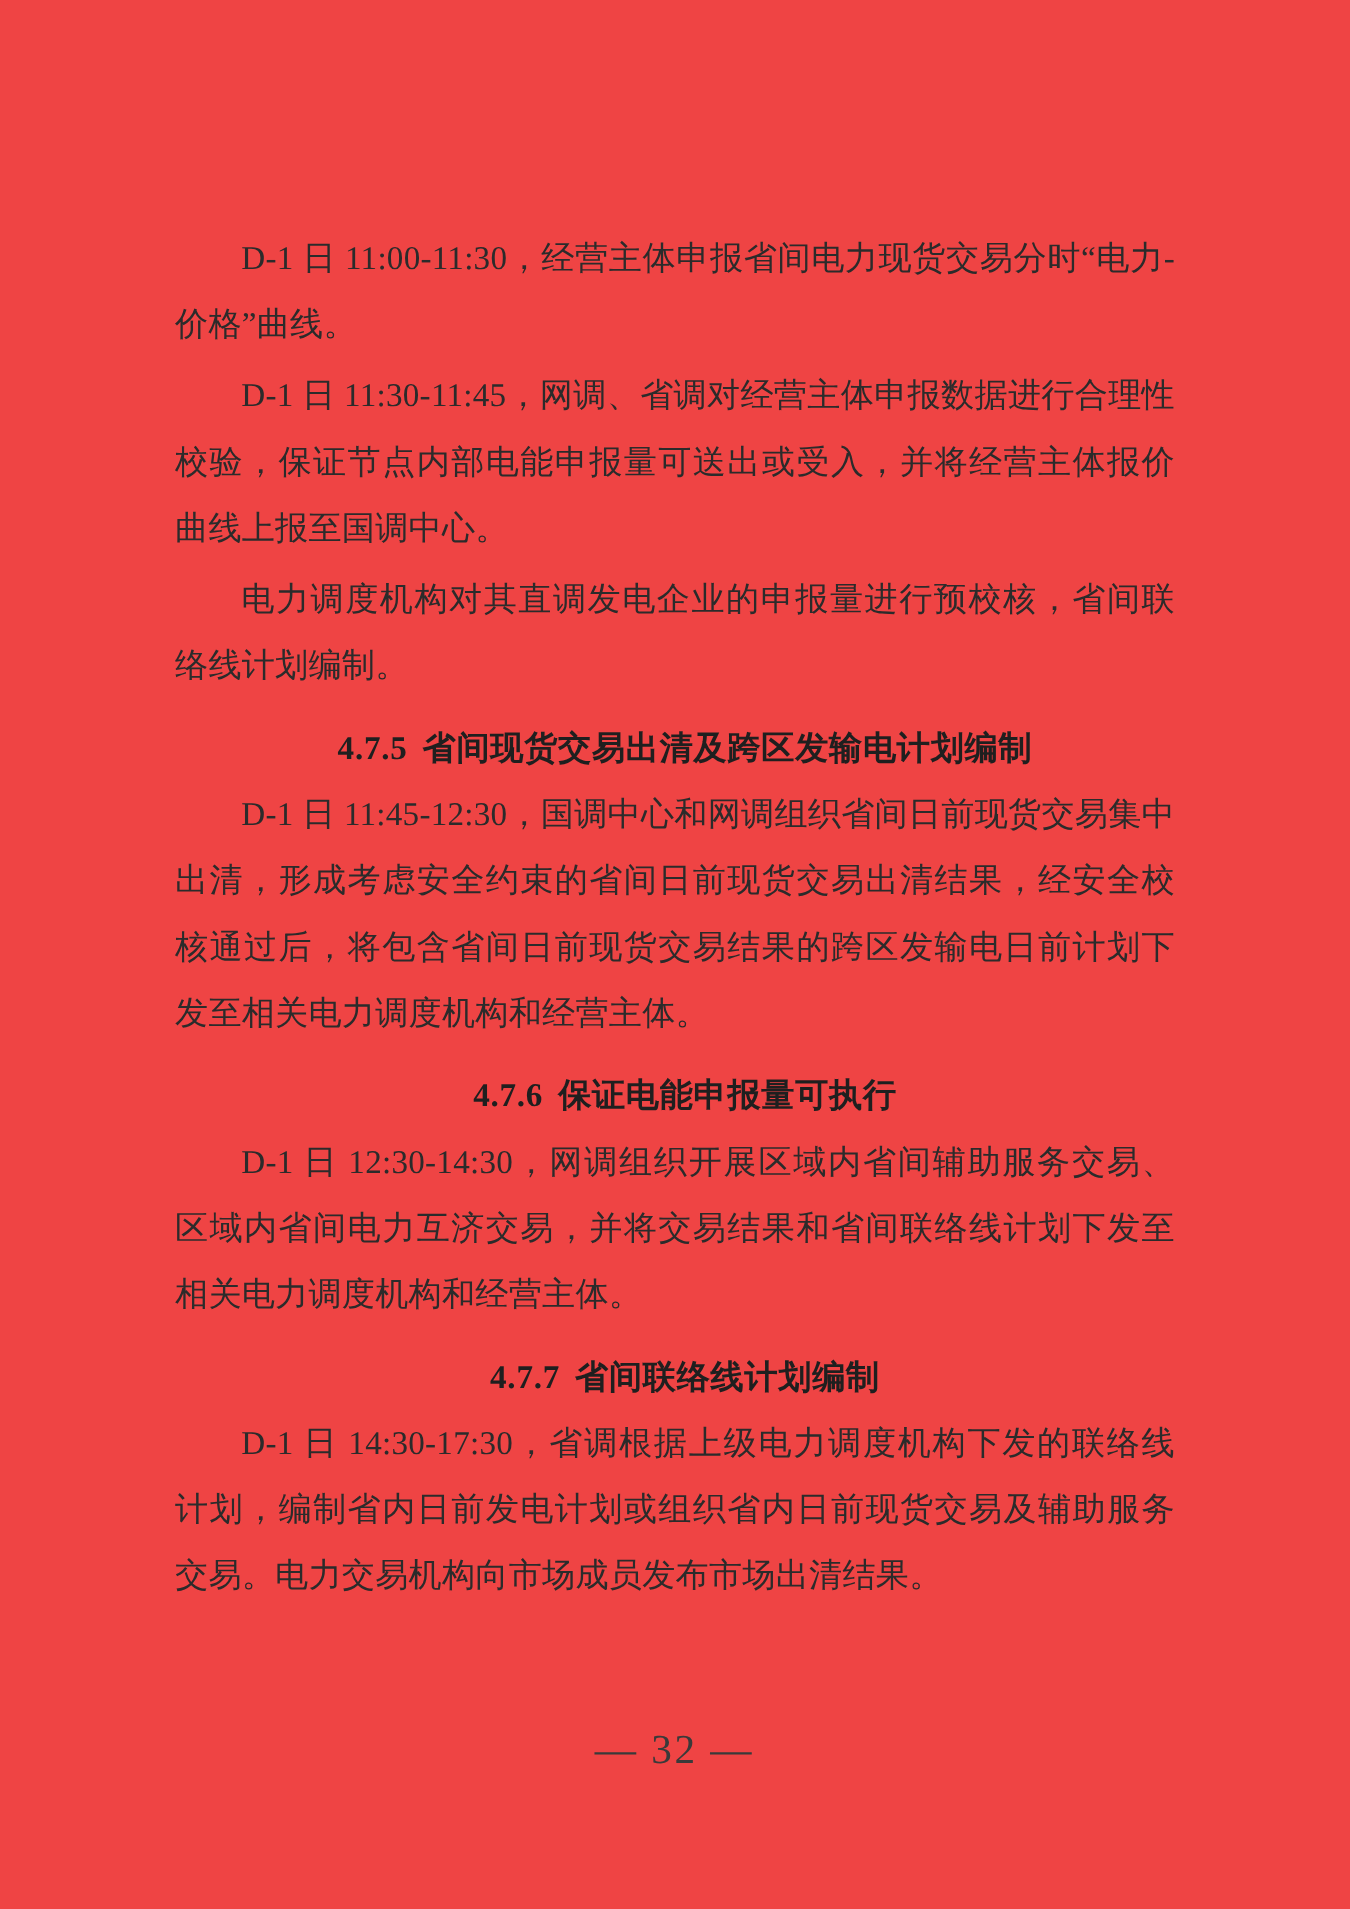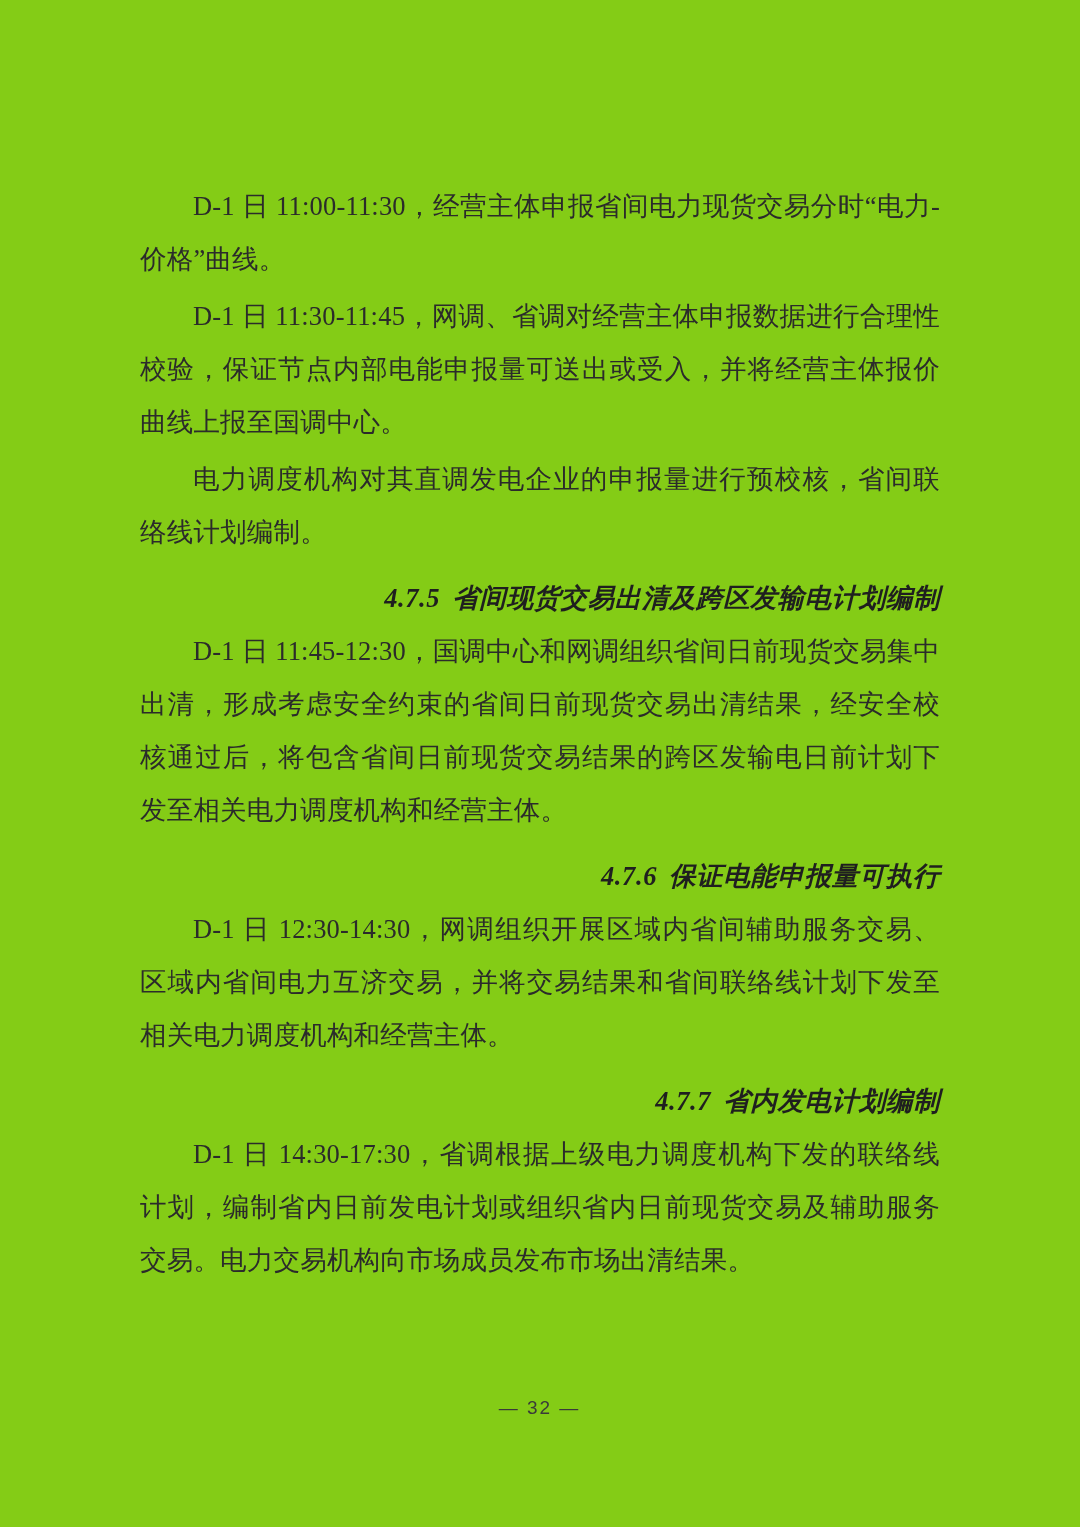--- a/index.html
+++ b/index.html
@@ -4,21 +4,21 @@
 <style>
   html, body {
     margin: 0;
     padding: 0;
     background: #ffffff;
   }
   .page {
     position: relative;
     width: 1080px;
     height: 1527px;
-    background: #84cc16;
+    background: #ef4444;
     margin: 0 auto;
     box-sizing: border-box;
     font-family: "Liberation Serif", "DejaVu Serif", serif;
     color: #262626;
     overflow: hidden;
   }
   .content {
     position: absolute;
     left: 140px;
     top: 180px;
@@ -33,41 +33,40 @@
     text-indent: 2em;
     letter-spacing: 0.2px;
     color: #2b2b2b;
     font-family: "Liberation Serif", "DejaVu Serif", serif;
   }
   h3.section-heading {
     margin: 14px 0 2px 16px;
     font-size: 26.5px;
     line-height: 50px;
     font-weight: bold;
-    text-align: right;
+    text-align: center;
     color: #1f1f1f;
     letter-spacing: 0.6px;
     font-family: "Liberation Sans", "DejaVu Sans", sans-serif;
-    font-style: italic;
   }
   h3.section-heading .num {
     font-family: "Liberation Serif", "DejaVu Serif", serif;
     font-weight: bold;
     margin-right: 12px;
   }
   .footer {
     position: absolute;
     left: 0;
     right: 1px;
     bottom: 108px;
     text-align: center;
-    font-size: 19px;
+    font-size: 33px;
     color: #3a3a3a;
     letter-spacing: 2px;
-    font-family: Liberation Sans, sans-serif;
+    font-family: Liberation Serif, serif;
   }
 </style>
 </head>
 <body>
 
 <div class="page">
 
   <div class="content">
 
     <p class="body-para">D-1 日 11:00-11:30，经营主体申报省间电力现货交易分时“电力-价格”曲线。</p>
@@ -82,21 +81,21 @@
 
     <p class="body-para">D-1 日 11:45-12:30，国调中心和网调组织省间日前现货交易集中出清，形成考虑安全约束的省间日前现货交易出清结果，经安全校核通过后，将包含省间日前现货交易结果的跨区发输电日前计划下发至相关电力调度机构和经营主体。</p>
 
     <h3 class="section-heading">
       <span class="num">4.7.6</span><span class="ttl">保证电能申报量可执行</span>
     </h3>
 
     <p class="body-para">D-1 日 12:30-14:30，网调组织开展区域内省间辅助服务交易、区域内省间电力互济交易，并将交易结果和省间联络线计划下发至相关电力调度机构和经营主体。</p>
 
     <h3 class="section-heading">
-      <span class="num">4.7.7</span><span class="ttl">省内发电计划编制</span>
+      <span class="num">4.7.7</span><span class="ttl">省间联络线计划编制</span>
     </h3>
 
     <p class="body-para">D-1 日 14:30-17:30，省调根据上级电力调度机构下发的联络线计划，编制省内日前发电计划或组织省内日前现货交易及辅助服务交易。电力交易机构向市场成员发布市场出清结果。</p>
 
   </div>
 
   <div class="footer">— 32 —</div>
 
 </div>
 

